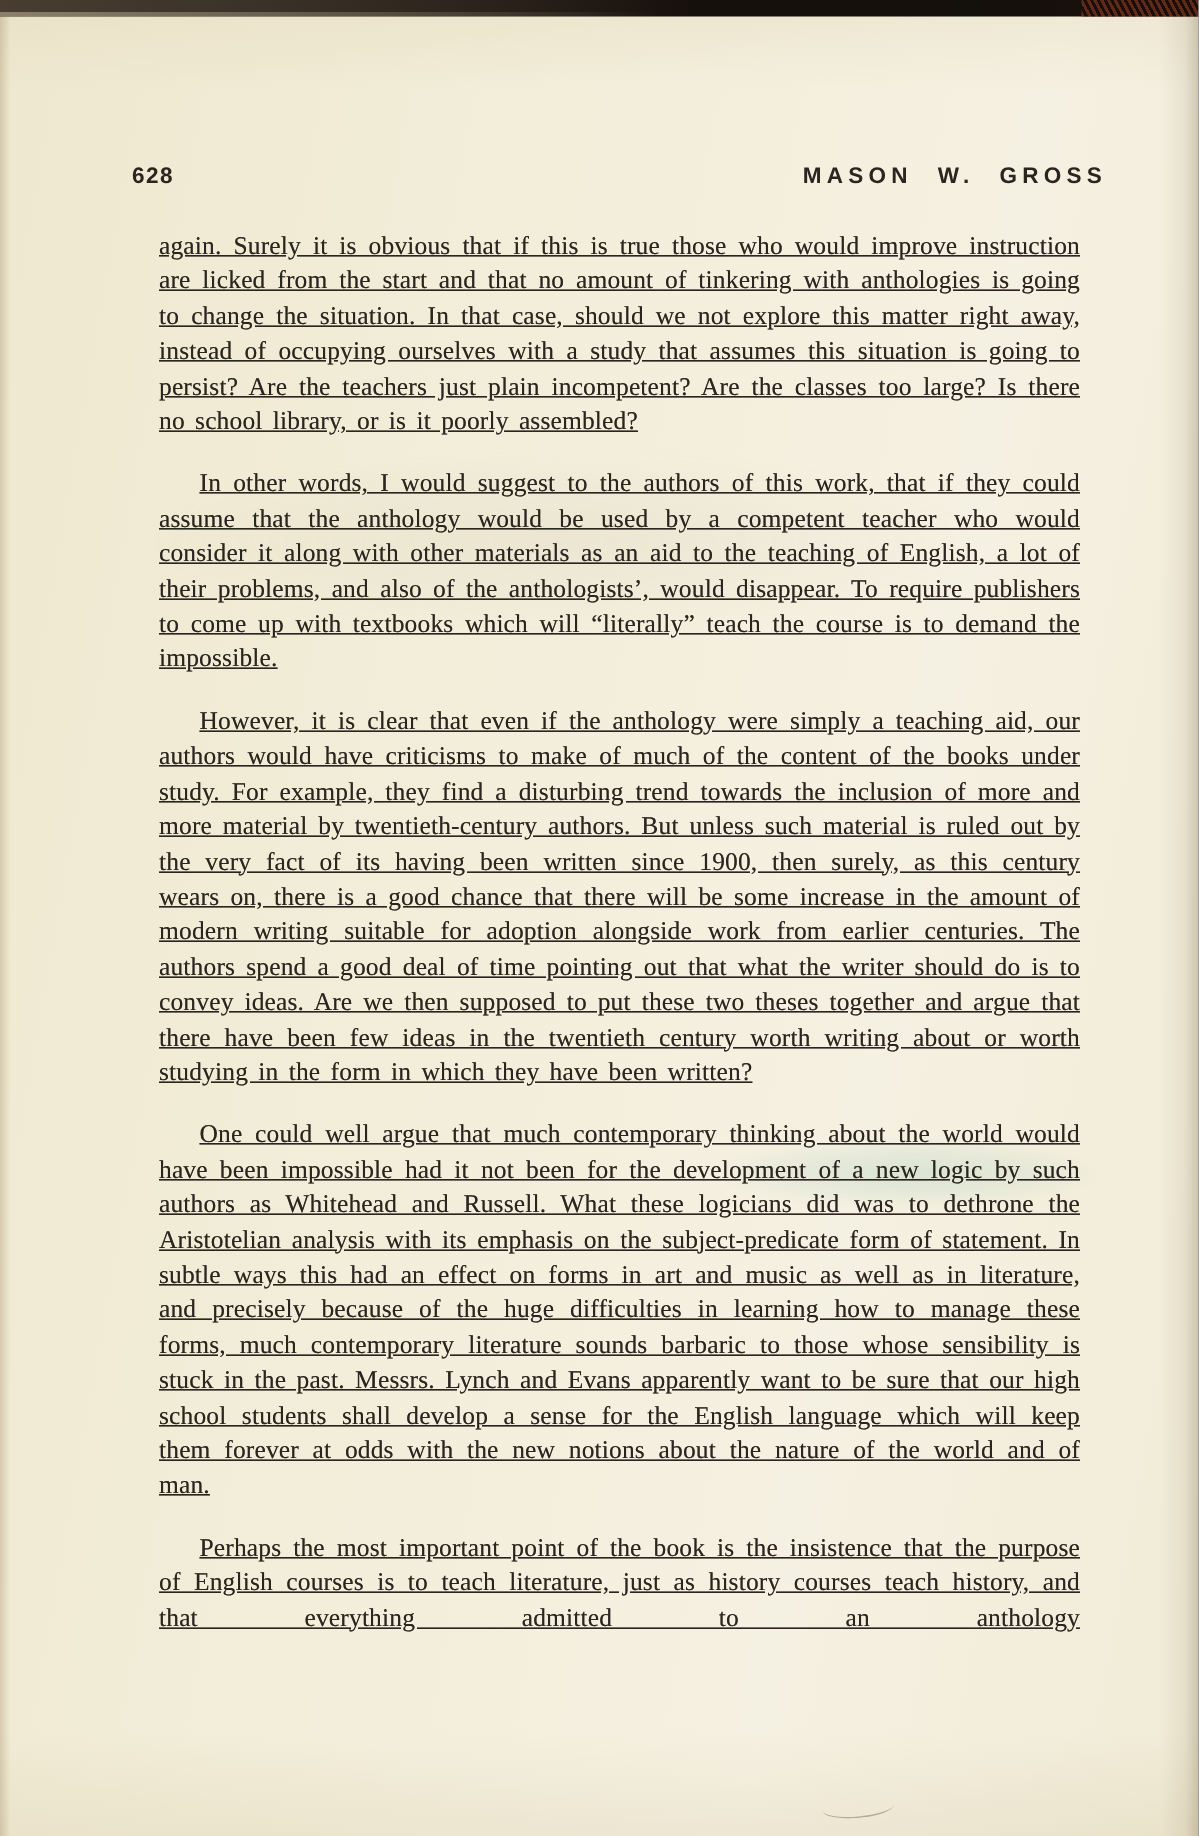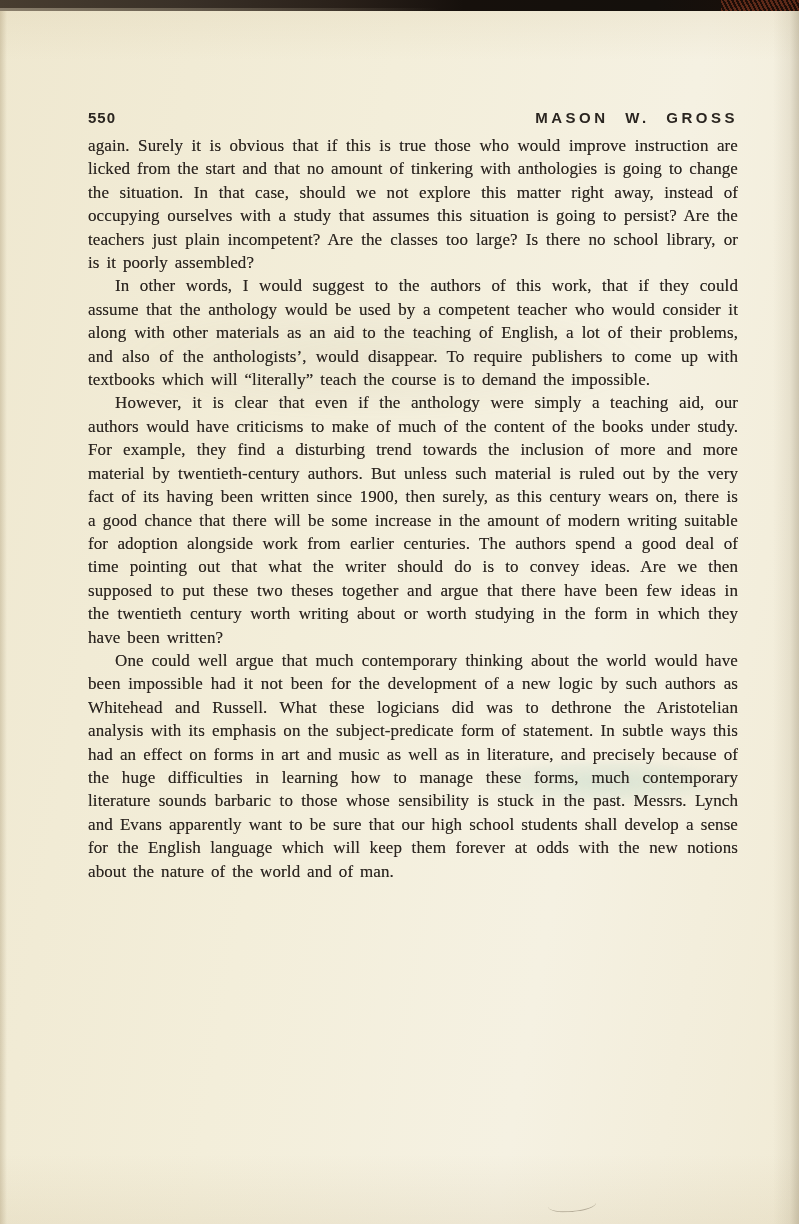--- a/index.html
+++ b/index.html
@@ -77,22 +77,23 @@
     width: 650px;
     color: #2b2520;
     font-size: 17px;
     line-height: 23.4px;
     text-align: justify;
     text-shadow: 0 0 0.4px rgba(43,37,32,0.55);
     word-spacing: 2.5px;
     letter-spacing: 0.1px;
   }
   .body-text p {
-    margin: 0;
+    margin: 18px;
     text-indent: 27px;
+    text-decoration: underline;
   }
   .body-text p.no-indent {
     text-indent: 0;
   }
   .body-text p.fill-last-line {
     text-align-last: justify;
   }
 
   
   .ghost-showthrough {
@@ -134,26 +135,27 @@
 <body>
 
 <div class="scan">
 
   <div class="top-band"></div>
 
   <div class="ghost-showthrough-2"></div>
   <div class="ghost-showthrough"></div>
 
   <div class="page-header">
-    <span class="page-number">550</span>
+    <span class="page-number">628</span>
     <span class="running-head">MASON W. GROSS</span>
   </div>
 
   <div class="body-text">
     <p class="no-indent">again. Surely it is obvious that if this is true those who would improve instruction are licked from the start and that no amount of tinkering with anthologies is going to change the situation. In that case, should we not explore this matter right away, instead of occupying ourselves with a study that assumes this situation is going to persist? Are the teachers just plain incompetent? Are the classes too large? Is there no school library, or is it poorly assembled?</p>
     <p>In other words, I would suggest to the authors of this work, that if they could assume that the anthology would be used by a competent teacher who would consider it along with other materials as an aid to the teaching of English, a lot of their problems, and also of the anthologists’, would disappear. To require publishers to come up with textbooks which will “literally” teach the course is to demand the impossible.</p>
     <p>However, it is clear that even if the anthology were simply a teaching aid, our authors would have criticisms to make of much of the content of the books under study. For example, they find a disturbing trend towards the inclusion of more and more material by twentieth-century authors. But unless such material is ruled out by the very fact of its having been written since 1900, then surely, as this century wears on, there is a good chance that there will be some increase in the amount of modern writing suitable for adoption alongside work from earlier centuries. The authors spend a good deal of time pointing out that what the writer should do is to convey ideas. Are we then supposed to put these two theses together and argue that there have been few ideas in the twentieth century worth writing about or worth studying in the form in which they have been written?</p>
     <p>One could well argue that much contemporary thinking about the world would have been impossible had it not been for the development of a new logic by such authors as Whitehead and Russell. What these logicians did was to dethrone the Aristotelian analysis with its emphasis on the subject-predicate form of statement. In subtle ways this had an effect on forms in art and music as well as in literature, and precisely because of the huge difficulties in learning how to manage these forms, much contemporary literature sounds barbaric to those whose sensibility is stuck in the past. Messrs. Lynch and Evans apparently want to be sure that our high school students shall develop a sense for the English language which will keep them forever at odds with the new notions about the nature of the world and of man.</p>
+    <p class="fill-last-line">Perhaps the most important point of the book is the insistence that the purpose of English courses is to teach literature, just as history courses teach history, and that everything admitted to an anthology</p>
   </div>
 
   <div class="pencil-mark"></div>
 
 </div>
 
 </body></html>

